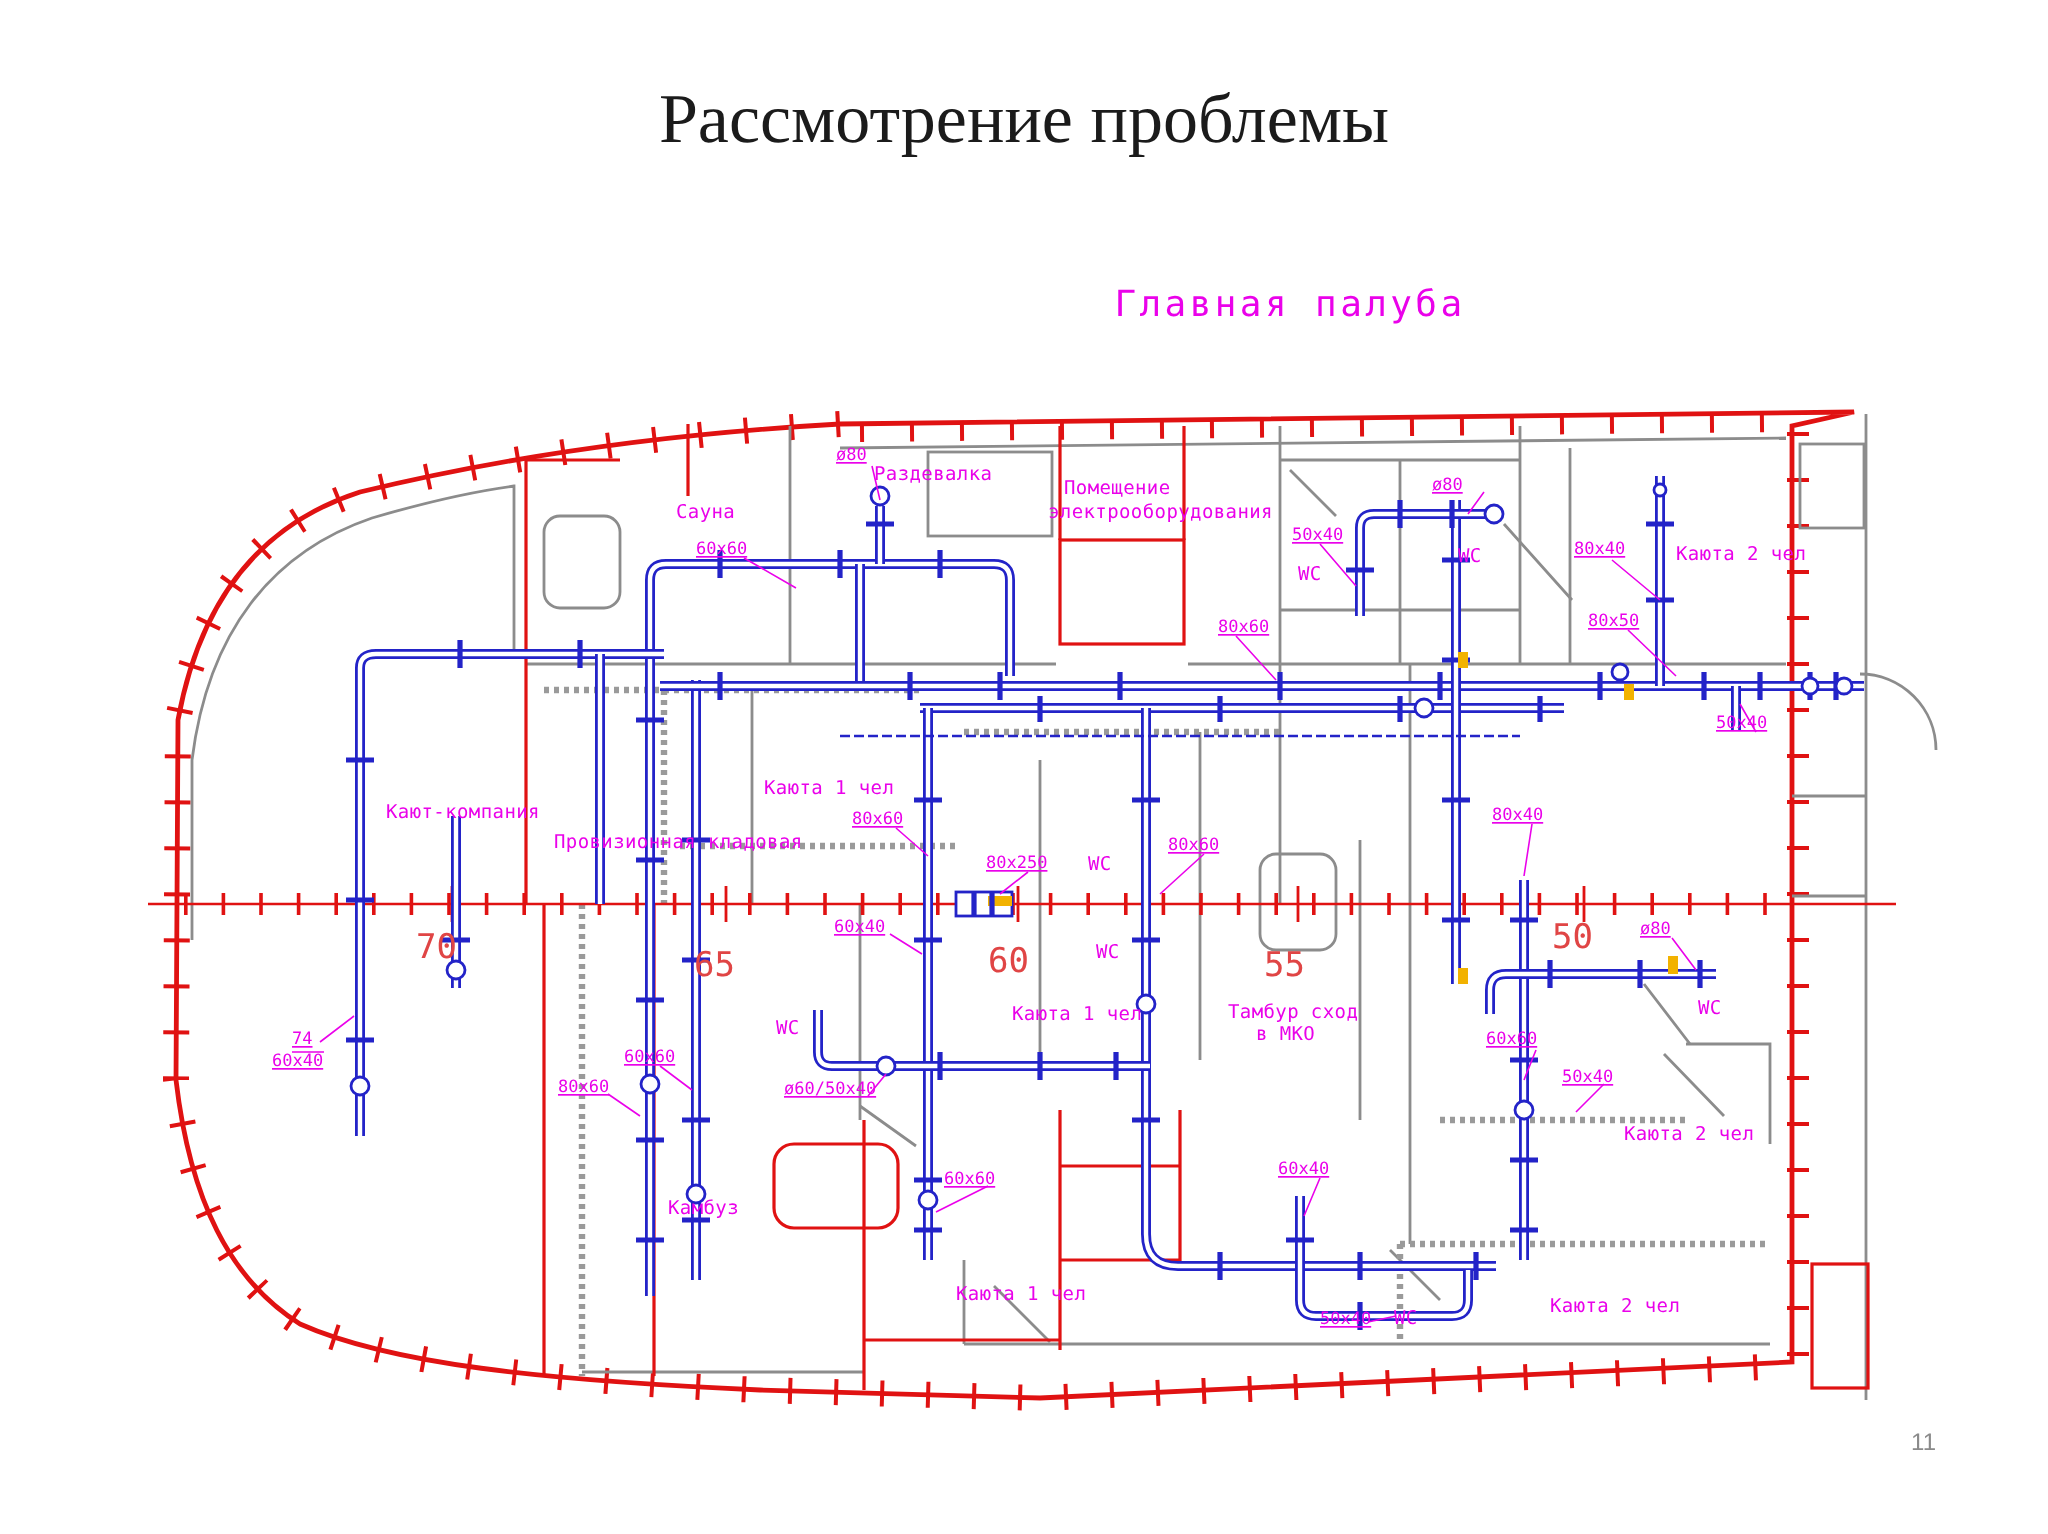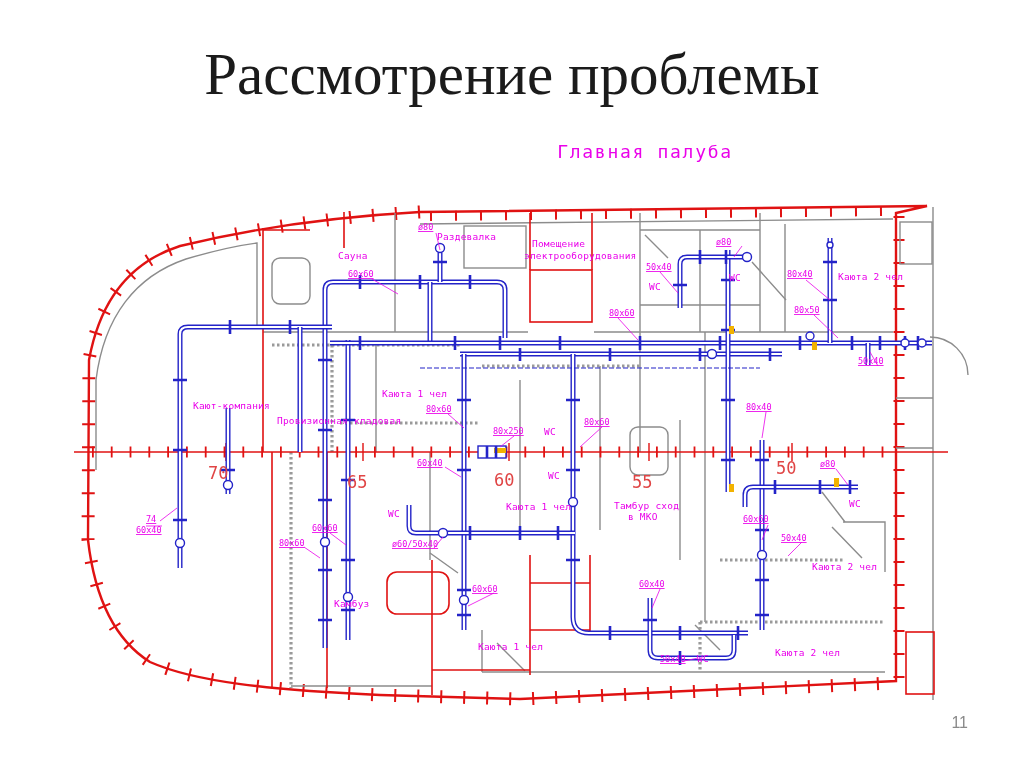--- a/index.html
+++ b/index.html
@@ -1,21 +1,21 @@
 <!DOCTYPE html>
 <html style="--hull-red: #e01212; --duct-blue: #2323c8; --label-magenta: #ea02ea; --wall-gray: #8c8c8c; --frame-red: #e04545; --accent-yellow: #f2b200; --title-color: #1b1b1b; --page-gray: #8a8a8a;"><head>
 <meta charset="utf-8">
 <style>
   html,body{margin:0;padding:0;background:#fff;}
   #slide{position:relative;width:1024px;height:767px;background:#fff;overflow:hidden;
          font-family:"Liberation Sans",sans-serif;}
   #slide-title{position:absolute;top:40px;left:0;width:100%;text-align:center;
 
-         font-family:"Liberation Serif",serif;font-size:59px;color:var(--title-color,#1b1b1b);}
-  #page-number{position:absolute;top:714px;right:56px;font-size:16px;color:var(--page-gray,#8a8a8a);margin-left:43px;}
+         font-family:"Liberation Serif",serif;font-size:35px;color:var(--title-color,#1b1b1b);}
+  #page-number{position:absolute;top:714px;right:56px;font-size:12px;color:var(--page-gray,#8a8a8a);margin-left:43px;}
   svg{position:absolute;left:0;top:0;}
   svg text{font-family:"DejaVu Sans Mono",monospace;}
   .hull{stroke:var(--hull-red);stroke-width:2.4;fill:none;}
   .hull-tick{stroke:var(--hull-red);fill:none;stroke-width:13;stroke-dasharray:2 21;}
   .hull-tick-top{stroke:var(--hull-red);fill:none;stroke-width:10;stroke-dasharray:2 23;}
   .hull-tick-stern{stroke:var(--hull-red);fill:none;stroke-width:11;stroke-dasharray:2 21;}
   .cl{stroke:var(--hull-red);stroke-width:1.3;fill:none;}
   .cl-tick{stroke:var(--hull-red);stroke-width:11;stroke-dasharray:1.8 17;fill:none;}
   .cl-frame{stroke:var(--hull-red);stroke-width:1.4;fill:none;}
   .red{stroke:var(--hull-red);stroke-width:1.6;fill:none;}

